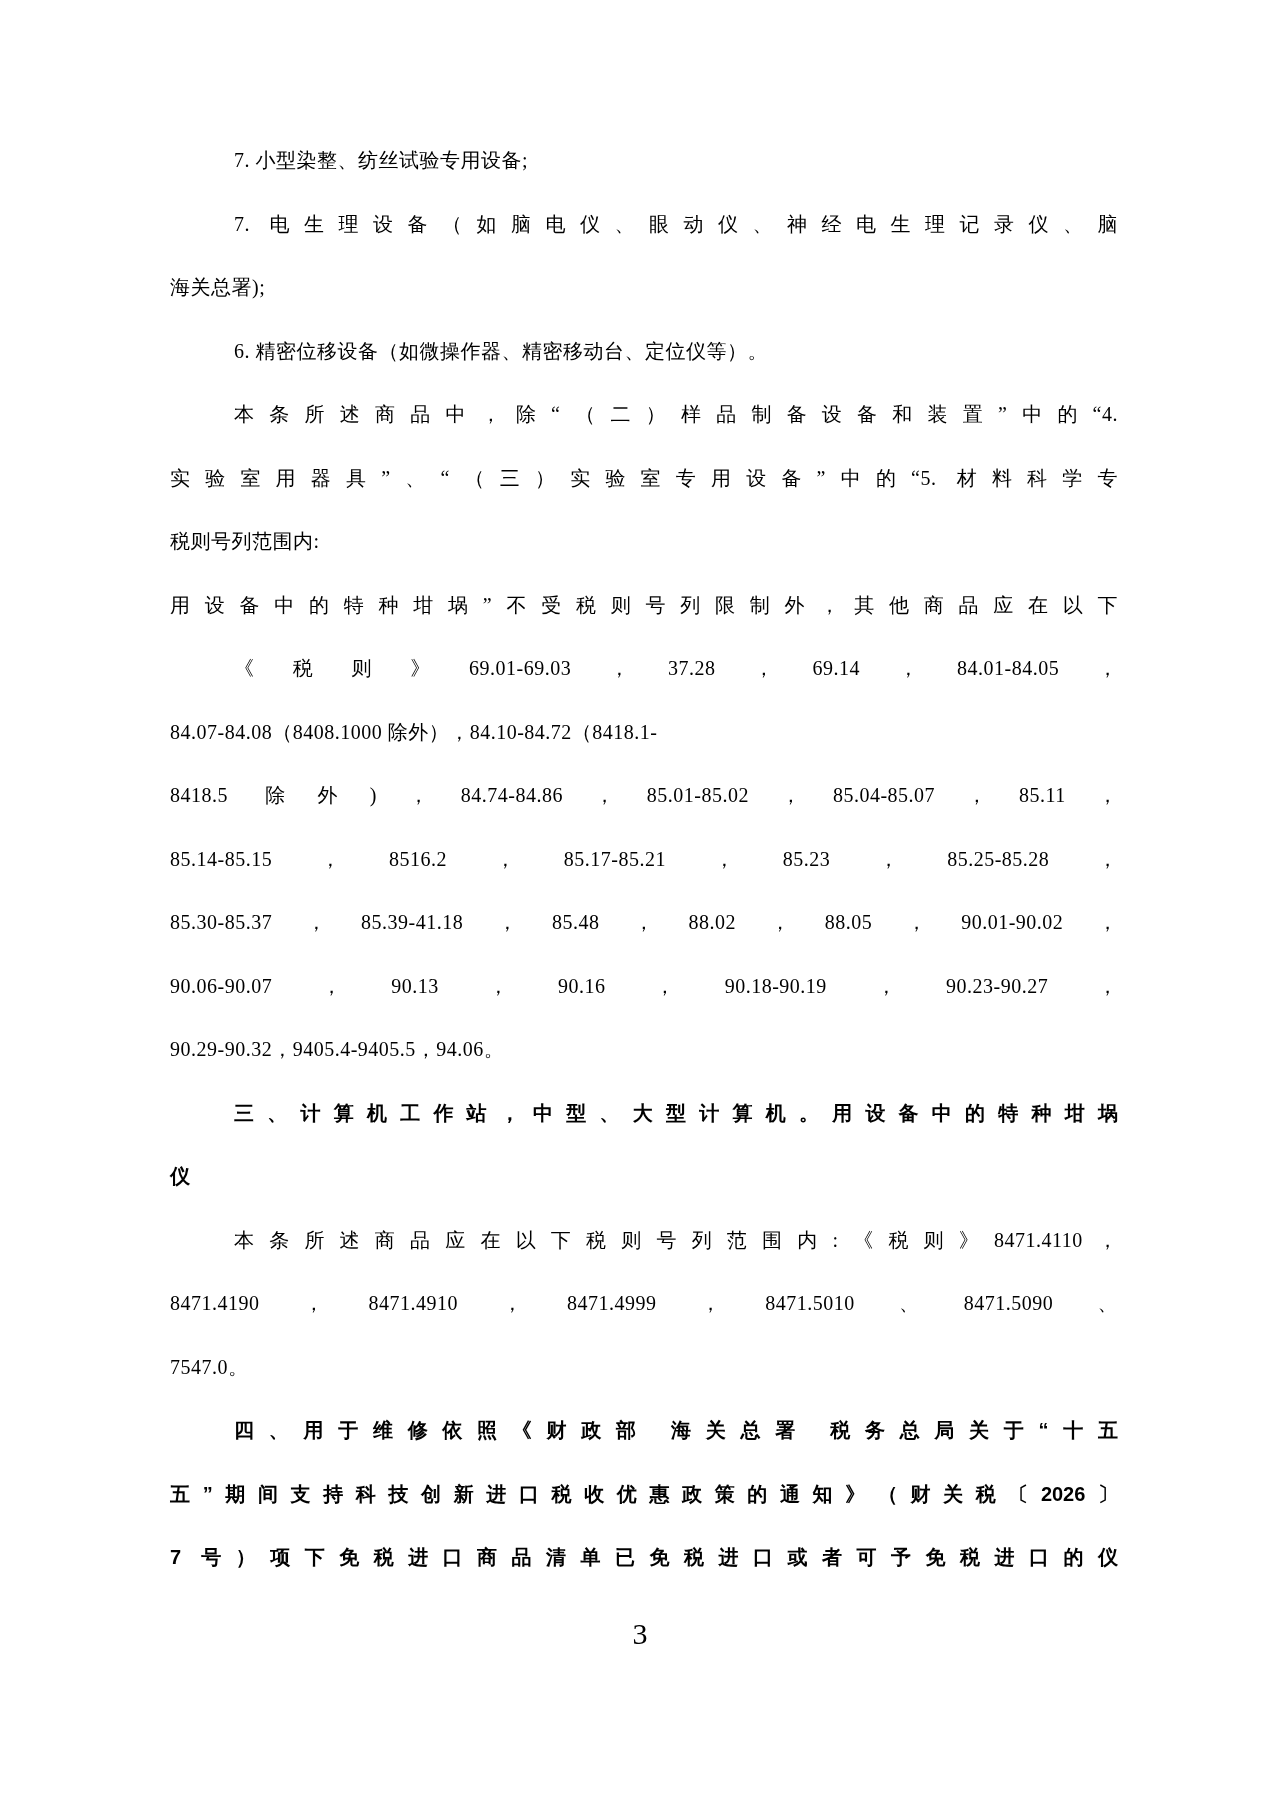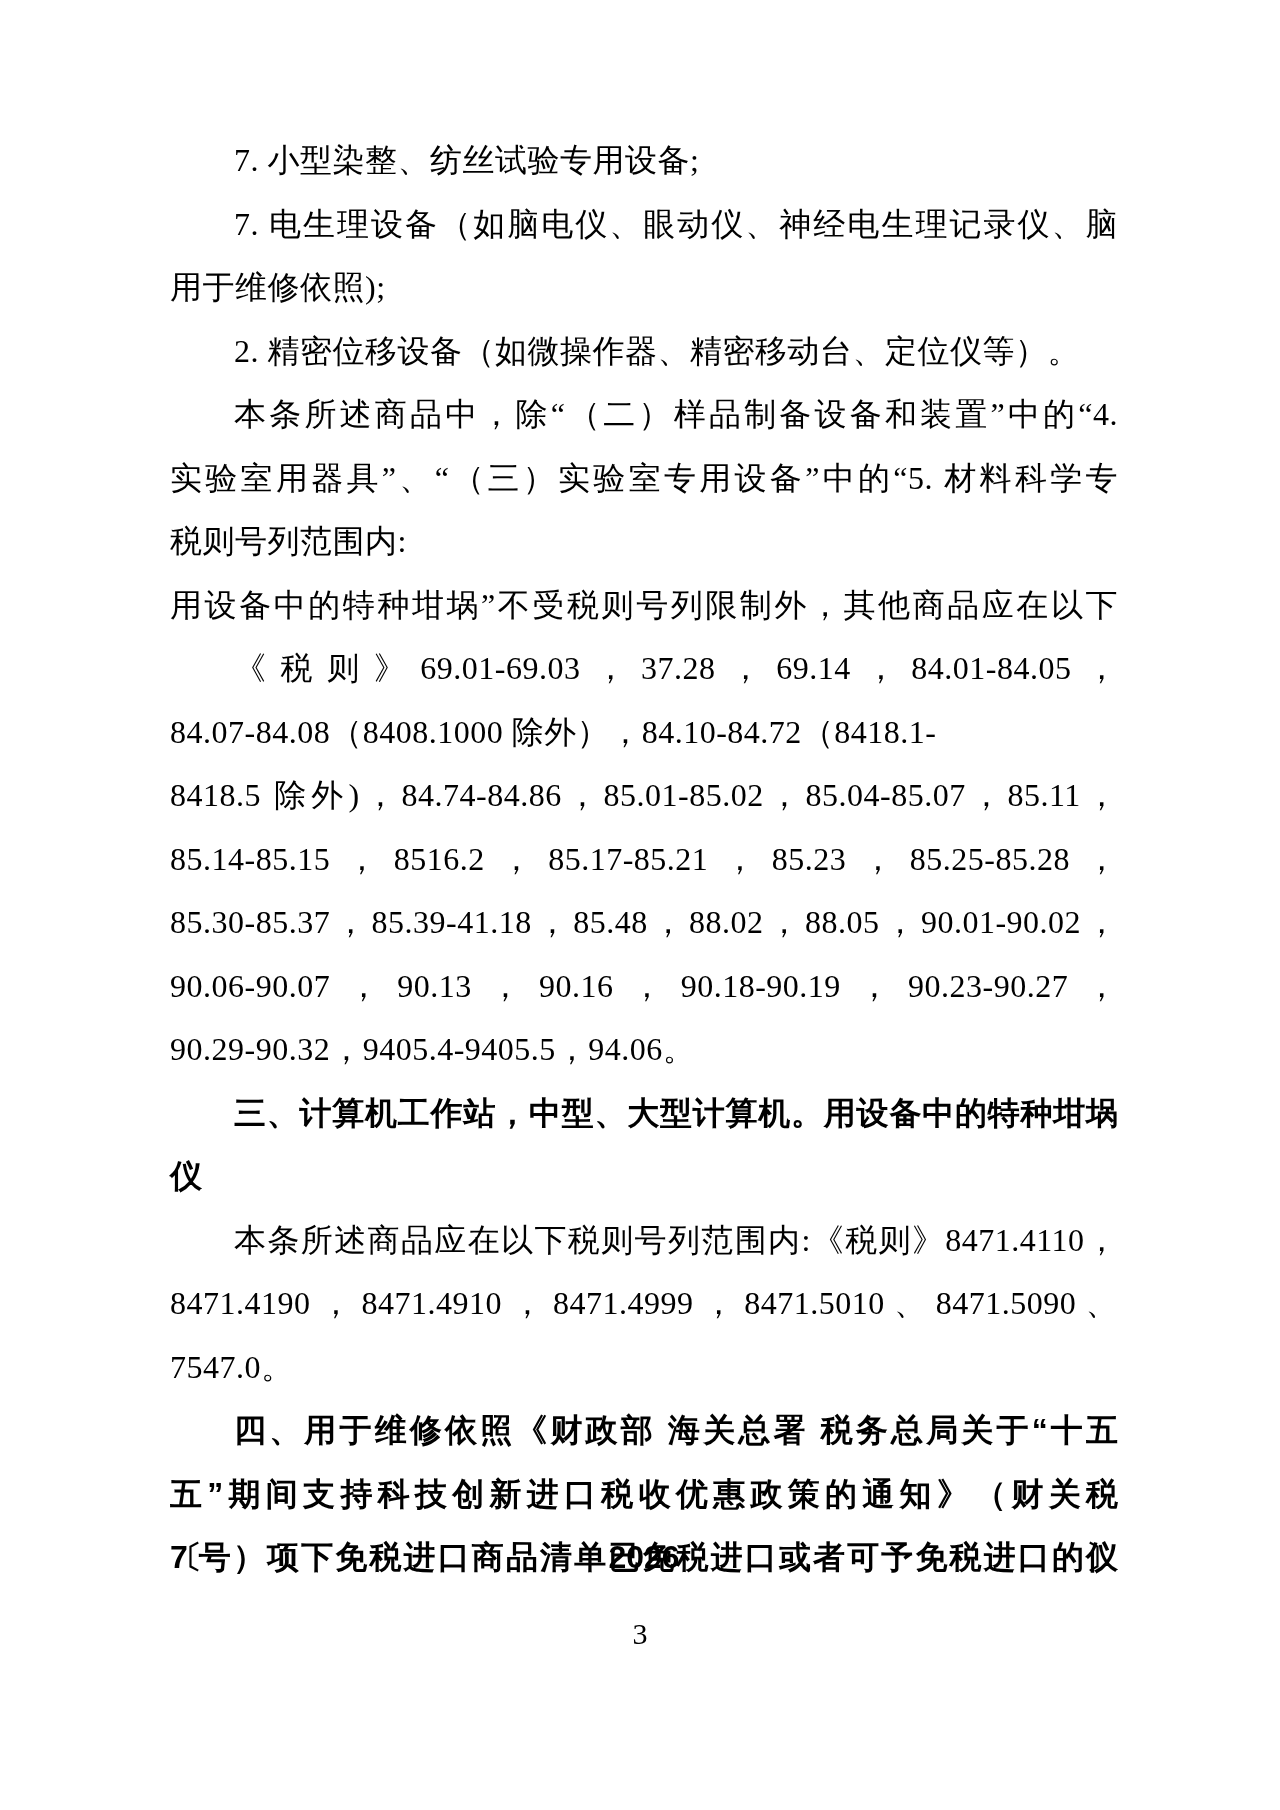--- a/index.html
+++ b/index.html
@@ -15,21 +15,21 @@
     color: #000000;
     font-family: "Liberation Serif", "DejaVu Serif", serif;
   }
   .doc {
     position: absolute;
     left: 170px;
     top: 129px;
     width: 948px;
   }
   .line {
-    font-size: 32px;
+    font-size: 20px;
     line-height: 63.5px;
     height: 63.5px;
     letter-spacing: 0.5px;
   }
   .indent {
     text-indent: 64px;
   }
   .fill {
     text-align: justify;
     text-align-last: justify;
@@ -48,22 +48,22 @@
     font-size: 30px;
     line-height: 36px;
   }
 </style>
 </head>
 <body>
 
 <div class="doc">
   <div class="line indent">7. 小型染整、纺丝试验专用设备;</div>
   <div class="line indent fill">7. 电生理设备（如脑电仪、眼动仪、神经电生理记录仪、脑</div>
-  <div class="line">用于维修依照);</div>
-  <div class="line indent">2. 精密位移设备（如微操作器、精密移动台、定位仪等）。</div>
+  <div class="line">海关总署);</div>
+  <div class="line indent">6. 精密位移设备（如微操作器、精密移动台、定位仪等）。</div>
   <div class="line indent fill">本条所述商品中，除“（二）样品制备设备和装置”中的“4.</div>
   <div class="line fill">实验室用器具”、“（三）实验室专用设备”中的“5. 材料科学专</div>
   <div class="line">税则号列范围内:</div>
   <div class="line fill">用设备中的特种坩埚”不受税则号列限制外，其他商品应在以下</div>
   <div class="line indent fill">《税则》69.01-69.03，37.28，69.14，84.01-84.05，</div>
   <div class="line">84.07-84.08（8408.1000 除外），84.10-84.72（8418.1-</div>
   <div class="line fill">8418.5 除外)，84.74-84.86，85.01-85.02，85.04-85.07，85.11，</div>
   <div class="line fill">85.14-85.15，8516.2，85.17-85.21，85.23，85.25-85.28，</div>
   <div class="line fill">85.30-85.37，85.39-41.18，85.48，88.02，88.05，90.01-90.02，</div>
   <div class="line fill">90.06-90.07，90.13，90.16，90.18-90.19，90.23-90.27，</div>

